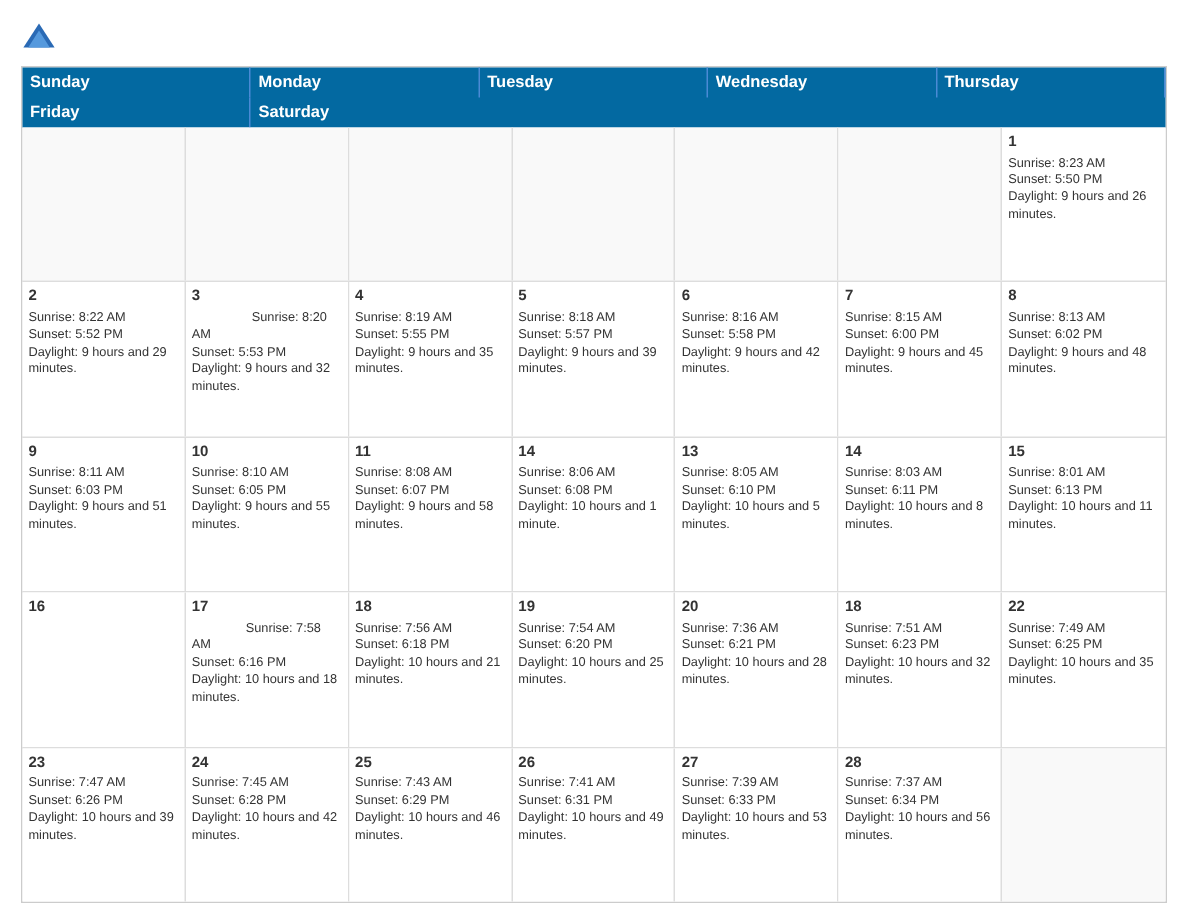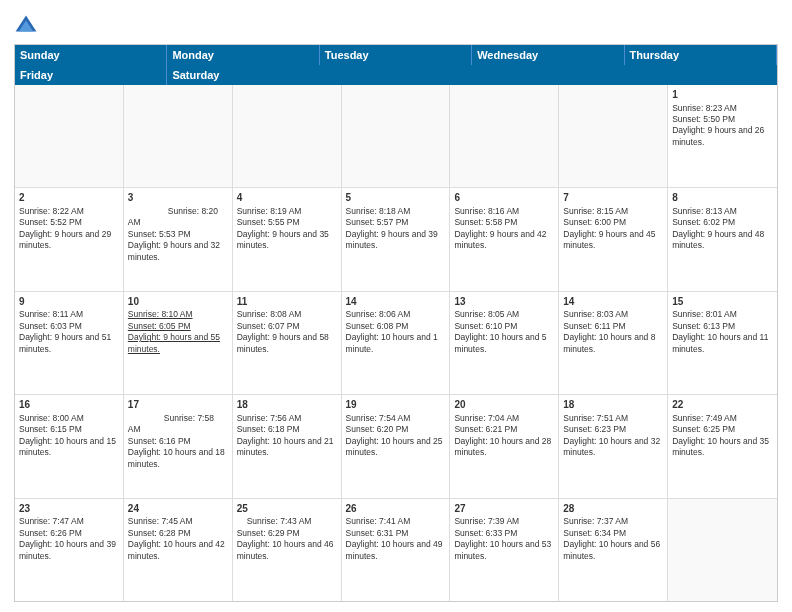--- a/index.html
+++ b/index.html
@@ -175,70 +175,68 @@
 Sunset: 6:00 PM
 Daylight: 9 hours and 45 minutes.</span></div>
           <div class="cal-cell"><span class="day-num">8</span><span style="white-space: pre-line;">Sunrise: 8:13 AM
 Sunset: 6:02 PM
 Daylight: 9 hours and 48 minutes.</span></div>
         </div>
         <div class="cal-row">
           <div class="cal-cell"><span class="day-num">9</span><span style="white-space: pre-line;">Sunrise: 8:11 AM
 Sunset: 6:03 PM
 Daylight: 9 hours and 51 minutes.</span></div>
-          <div class="cal-cell"><span class="day-num">10</span><span style="white-space: pre-line; text-decoration: underline;">Sunrise: 8:10 AM
+          <div class="cal-cell"><span class="day-num">10</span><span style="white-space: pre-line;">Sunrise: 8:10 AM
 Sunset: 6:05 PM
 Daylight: 9 hours and 55 minutes.</span></div>
           <div class="cal-cell"><span class="day-num">11</span><span style="white-space: pre-line;">Sunrise: 8:08 AM
 Sunset: 6:07 PM
 Daylight: 9 hours and 58 minutes.</span></div>
           <div class="cal-cell"><span class="day-num">14</span><span style="white-space: pre-line;">Sunrise: 8:06 AM
 Sunset: 6:08 PM
 Daylight: 10 hours and 1 minute.</span></div>
           <div class="cal-cell"><span class="day-num">13</span><span style="white-space: pre-line;">Sunrise: 8:05 AM
 Sunset: 6:10 PM
 Daylight: 10 hours and 5 minutes.</span></div>
           <div class="cal-cell"><span class="day-num">14</span><span style="white-space: pre-line;">Sunrise: 8:03 AM
 Sunset: 6:11 PM
 Daylight: 10 hours and 8 minutes.</span></div>
           <div class="cal-cell"><span class="day-num">15</span><span style="white-space: pre-line;">Sunrise: 8:01 AM
 Sunset: 6:13 PM
 Daylight: 10 hours and 11 minutes.</span></div>
         </div>
         <div class="cal-row">
-          <div class="cal-cell"><span class="day-num">16</span><span style="white-space: pre-line;">Sunrise: 8:00 AM
-Sunset: 6:15 PM
-Daylight: 10 hours and 15 minutes.</span></div>
+          <div class="cal-cell"><span class="day-num">16</span></div>
           <div class="cal-cell"><span class="day-num">17</span><span style="white-space: pre-line; margin-left: 36px;">Sunrise: 7:58 AM
 Sunset: 6:16 PM
 Daylight: 10 hours and 18 minutes.</span></div>
           <div class="cal-cell"><span class="day-num">18</span><span style="white-space: pre-line;">Sunrise: 7:56 AM
 Sunset: 6:18 PM
 Daylight: 10 hours and 21 minutes.</span></div>
           <div class="cal-cell"><span class="day-num">19</span><span style="white-space: pre-line;">Sunrise: 7:54 AM
 Sunset: 6:20 PM
 Daylight: 10 hours and 25 minutes.</span></div>
-          <div class="cal-cell"><span class="day-num">20</span><span style="white-space: pre-line;">Sunrise: 7:04 AM
+          <div class="cal-cell"><span class="day-num">20</span><span style="white-space: pre-line;">Sunrise: 7:36 AM
 Sunset: 6:21 PM
 Daylight: 10 hours and 28 minutes.</span></div>
           <div class="cal-cell"><span class="day-num">18</span><span style="white-space: pre-line;">Sunrise: 7:51 AM
 Sunset: 6:23 PM
 Daylight: 10 hours and 32 minutes.</span></div>
           <div class="cal-cell"><span class="day-num">22</span><span style="white-space: pre-line; text-align: right;">Sunrise: 7:49 AM
 Sunset: 6:25 PM
 Daylight: 10 hours and 35 minutes.</span></div>
         </div>
         <div class="cal-row">
           <div class="cal-cell"><span class="day-num">23</span><span style="white-space: pre-line;">Sunrise: 7:47 AM
 Sunset: 6:26 PM
 Daylight: 10 hours and 39 minutes.</span></div>
           <div class="cal-cell"><span class="day-num">24</span><span style="white-space: pre-line;">Sunrise: 7:45 AM
 Sunset: 6:28 PM
 Daylight: 10 hours and 42 minutes.</span></div>
-          <div class="cal-cell"><span class="day-num">25</span><span style="white-space: pre-line; margin-left: 10px;">Sunrise: 7:43 AM
+          <div class="cal-cell"><span class="day-num">25</span><span style="white-space: pre-line;">Sunrise: 7:43 AM
 Sunset: 6:29 PM
 Daylight: 10 hours and 46 minutes.</span></div>
           <div class="cal-cell"><span class="day-num">26</span><span style="white-space: pre-line;">Sunrise: 7:41 AM
 Sunset: 6:31 PM
 Daylight: 10 hours and 49 minutes.</span></div>
           <div class="cal-cell"><span class="day-num">27</span><span style="white-space: pre-line;">Sunrise: 7:39 AM
 Sunset: 6:33 PM
 Daylight: 10 hours and 53 minutes.</span></div>
           <div class="cal-cell"><span class="day-num">28</span><span style="white-space: pre-line;">Sunrise: 7:37 AM
 Sunset: 6:34 PM

